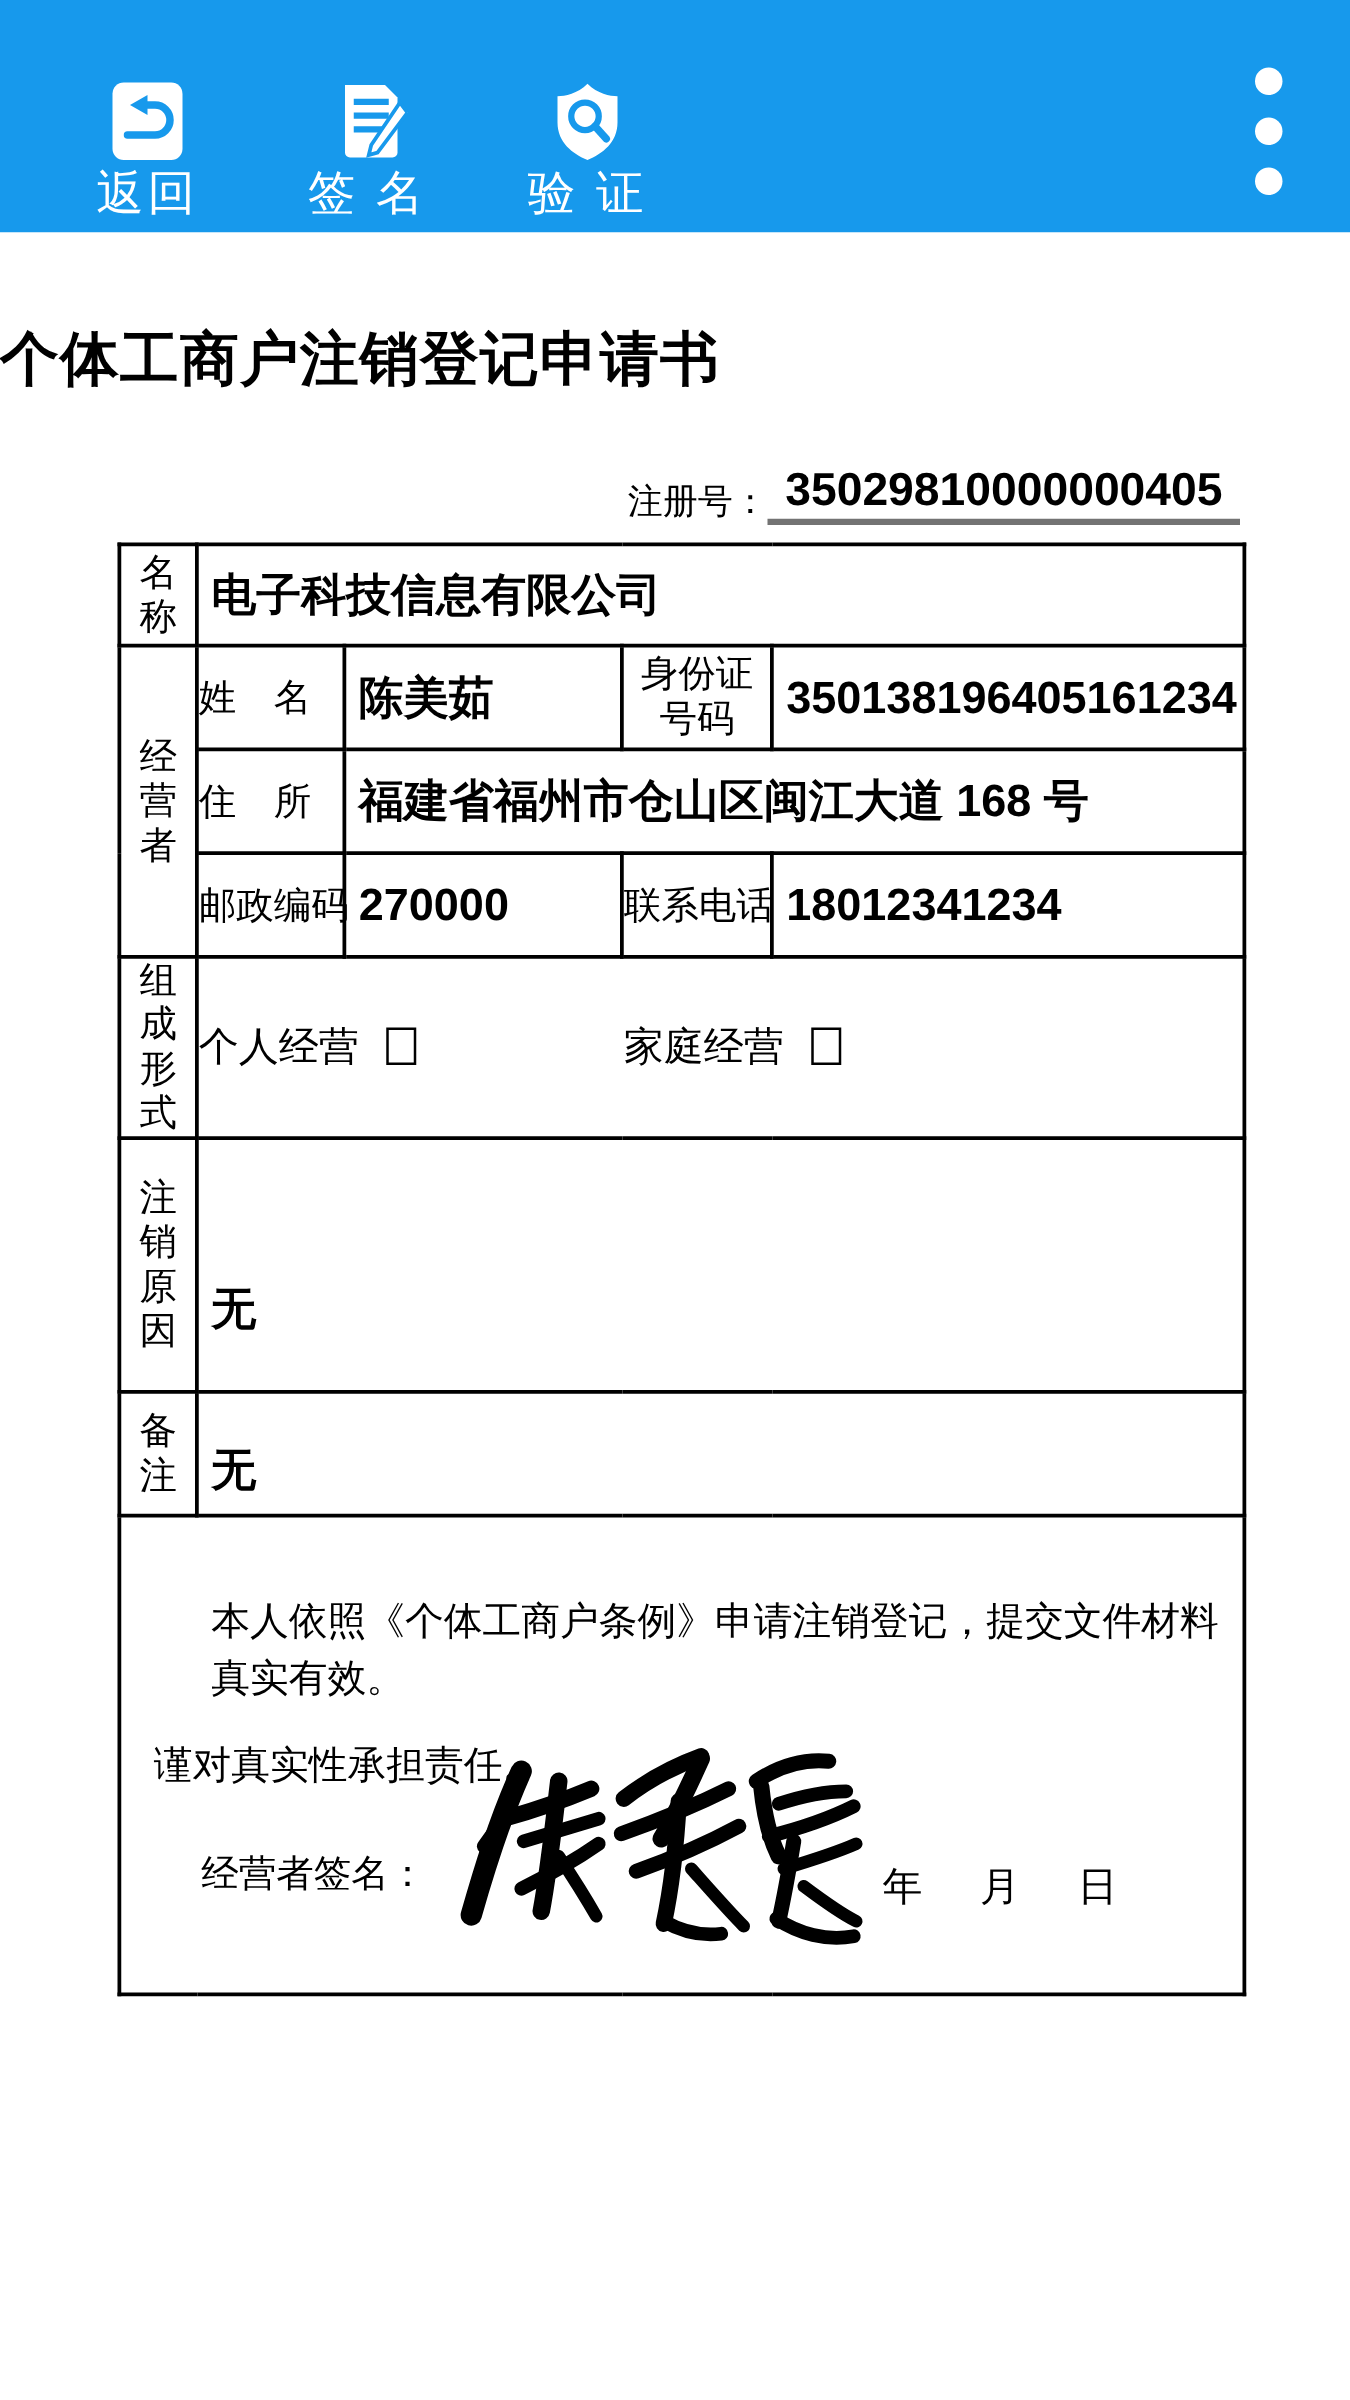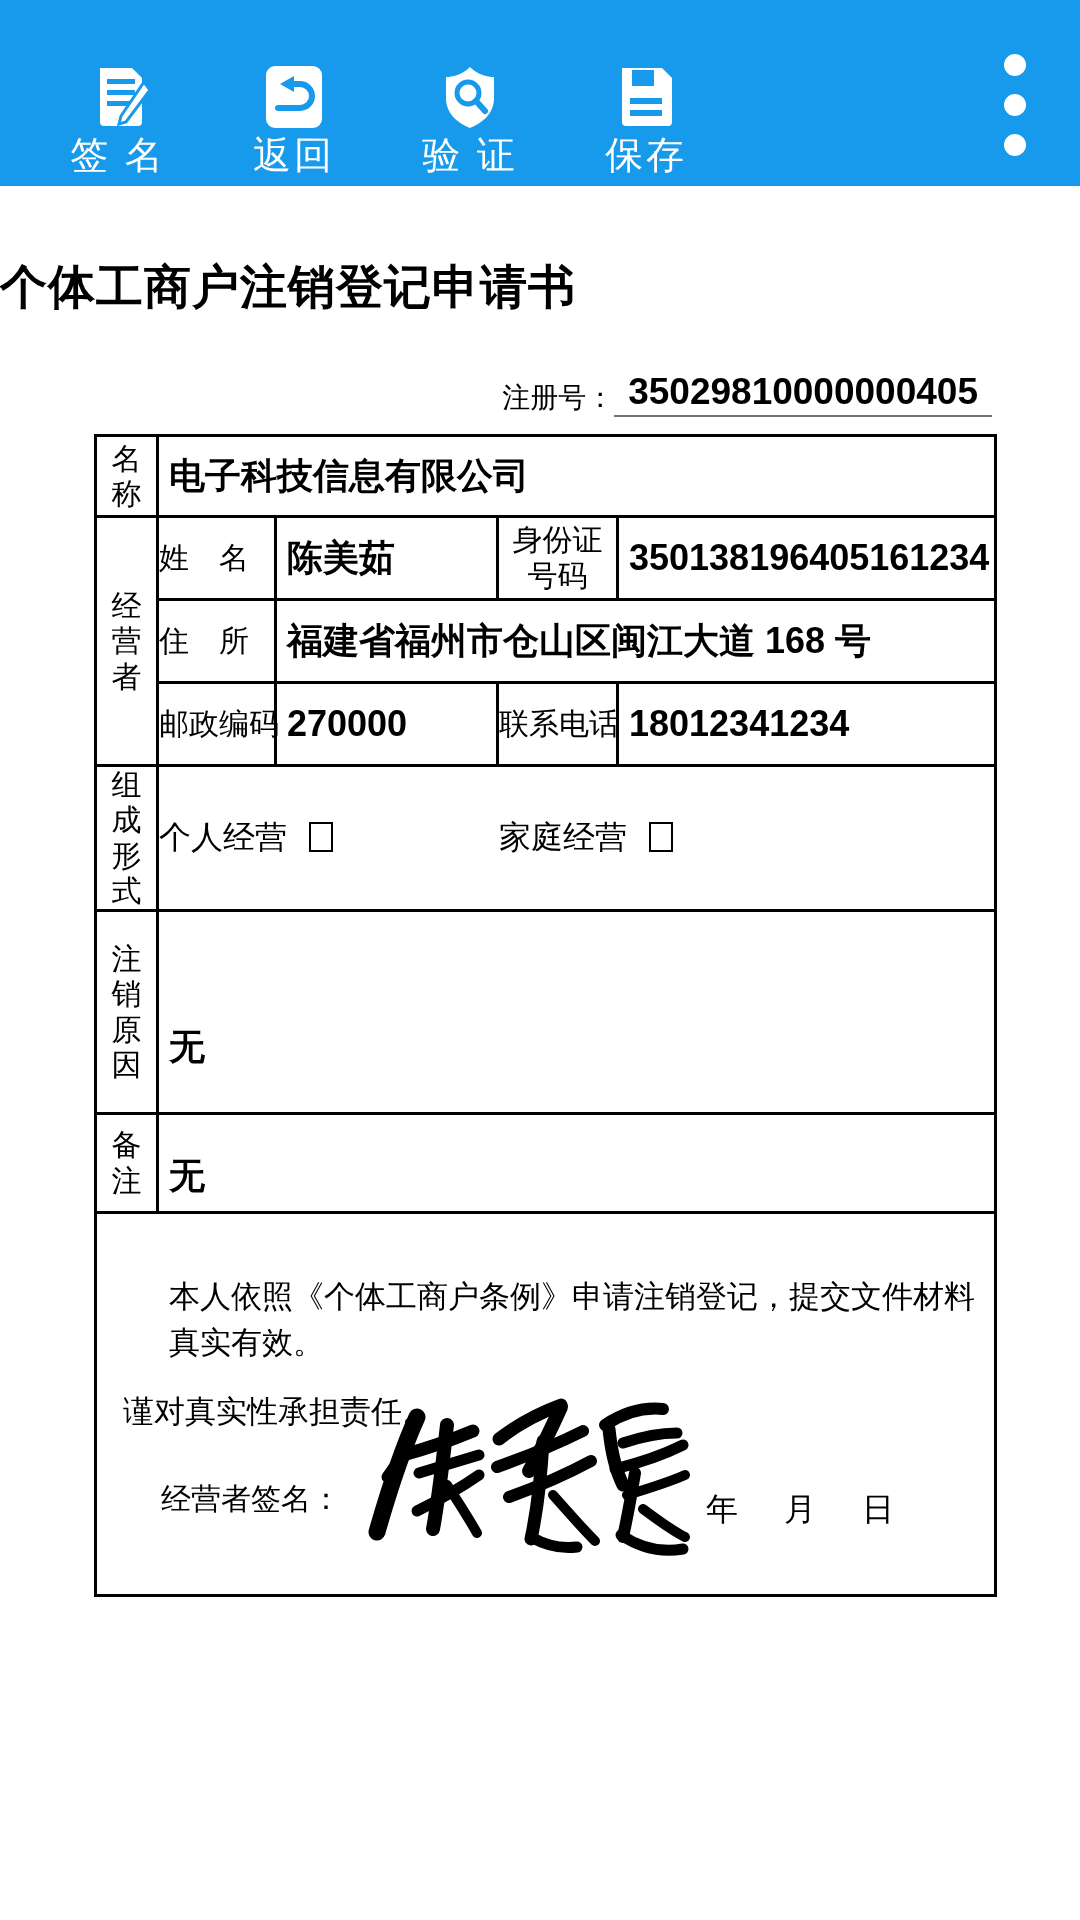--- a/index.html
+++ b/index.html
@@ -100,21 +100,21 @@
   .reg-label {
     font-size: 28px;
     color: #000;
     white-space: nowrap;
   }
   .reg-value {
     font-family: "Liberation Sans", "DejaVu Sans", sans-serif;
     font-weight: bold;
     font-size: 37px;
     color: #000;
-    border-bottom: 2px solid #737373;
+    border-bottom: 5px solid #737373;
     padding: 0 14px 2px 14px;
     min-width: 330px;
     text-align: center;
   }
 
   
   table.form {
     position: absolute;
     left: 94px;
     top: 248px;
@@ -222,67 +222,56 @@
     letter-spacing: 2px;
   }
   .date-row span { margin-left: 34px; }
   .date-row span:first-child { margin-left: 0; }
 </style>
 </head>
 <body>
 
 <div class="toolbar">
   <div class="tool-spacer-left"></div>
+
+  <div class="tool-btn">
+    <span class="tool-icon">
+      <svg viewBox="0 0 64 66" width="64" height="66">
+        <rect x="4" y="2" width="56" height="62" rx="9" ry="9" fill="#ffffff"></rect>
+        <path d="M32 20 H38 a12 12 0 0 1 0 24 H16" fill="none" stroke="#1799EC" stroke-width="6" stroke-linecap="round"></path>
+        <polygon points="32,12 32,28 18,20" fill="#1799EC"></polygon>
+      </svg>
+    </span>
+    <span class="tool-label">返回</span>
+  </div>
 
   <div class="tool-btn">
     <span class="tool-icon">
       <svg viewBox="0 0 64 66" width="64" height="66">
         <path d="M14 4 H46 L56 14 V58 a4 4 0 0 1 -4 4 H18 a4 4 0 0 1 -4 -4 Z" fill="#ffffff"></path>
         <rect x="21" y="15" width="28" height="5" fill="#1799EC"></rect>
         <rect x="21" y="26" width="28" height="5" fill="#1799EC"></rect>
         <rect x="21" y="37" width="28" height="5" fill="#1799EC"></rect>
         <path d="M58 18 L64 26 L40 58 L33 60 L35 52 Z" fill="#ffffff" stroke="#1799EC" stroke-width="3"></path>
       </svg>
     </span>
     <span class="tool-label">签 名</span>
   </div>
 
   <div class="tool-btn">
     <span class="tool-icon">
       <svg viewBox="0 0 64 66" width="64" height="66">
-        <rect x="4" y="2" width="56" height="62" rx="9" ry="9" fill="#ffffff"></rect>
-        <path d="M32 20 H38 a12 12 0 0 1 0 24 H16" fill="none" stroke="#1799EC" stroke-width="6" stroke-linecap="round"></path>
-        <polygon points="32,12 32,28 18,20" fill="#1799EC"></polygon>
-      </svg>
-    </span>
-    <span class="tool-label">返回</span>
-  </div>
-
-  <div class="tool-btn">
-    <span class="tool-icon">
-      <svg viewBox="0 0 64 66" width="64" height="66">
         <path d="M32 3 C24 11 14 13 8 13 V34 C8 50 20 59 32 64 C44 59 56 50 56 34 V13 C50 13 40 11 32 3 Z" fill="#ffffff"></path>
         <circle cx="30" cy="29" r="11" fill="none" stroke="#1799EC" stroke-width="5"></circle>
         <line x1="38" y1="37" x2="47" y2="47" stroke="#1799EC" stroke-width="6" stroke-linecap="round"></line>
       </svg>
     </span>
     <span class="tool-label">验 证</span>
   </div>
 
-  <div class="tool-btn">
-    <span class="tool-icon">
-      <svg viewBox="0 0 64 66" width="64" height="66">
-        <path d="M8 4 H48 L58 14 V58 a4 4 0 0 1 -4 4 H12 a4 4 0 0 1 -4 -4 Z" fill="#ffffff"></path>
-        <rect x="18" y="6" width="22" height="16" fill="#1799EC"></rect>
-        <rect x="16" y="34" width="32" height="6" fill="#1799EC"></rect>
-        <rect x="16" y="46" width="32" height="6" fill="#1799EC"></rect>
-      </svg>
-    </span>
-    <span class="tool-label">保存</span>
-  </div>
 
   <div class="tool-spacer"></div>
 
   <div class="overflow-btn">
     <span class="dot"></span>
     <span class="dot"></span>
     <span class="dot"></span>
   </div>
 </div>
 

